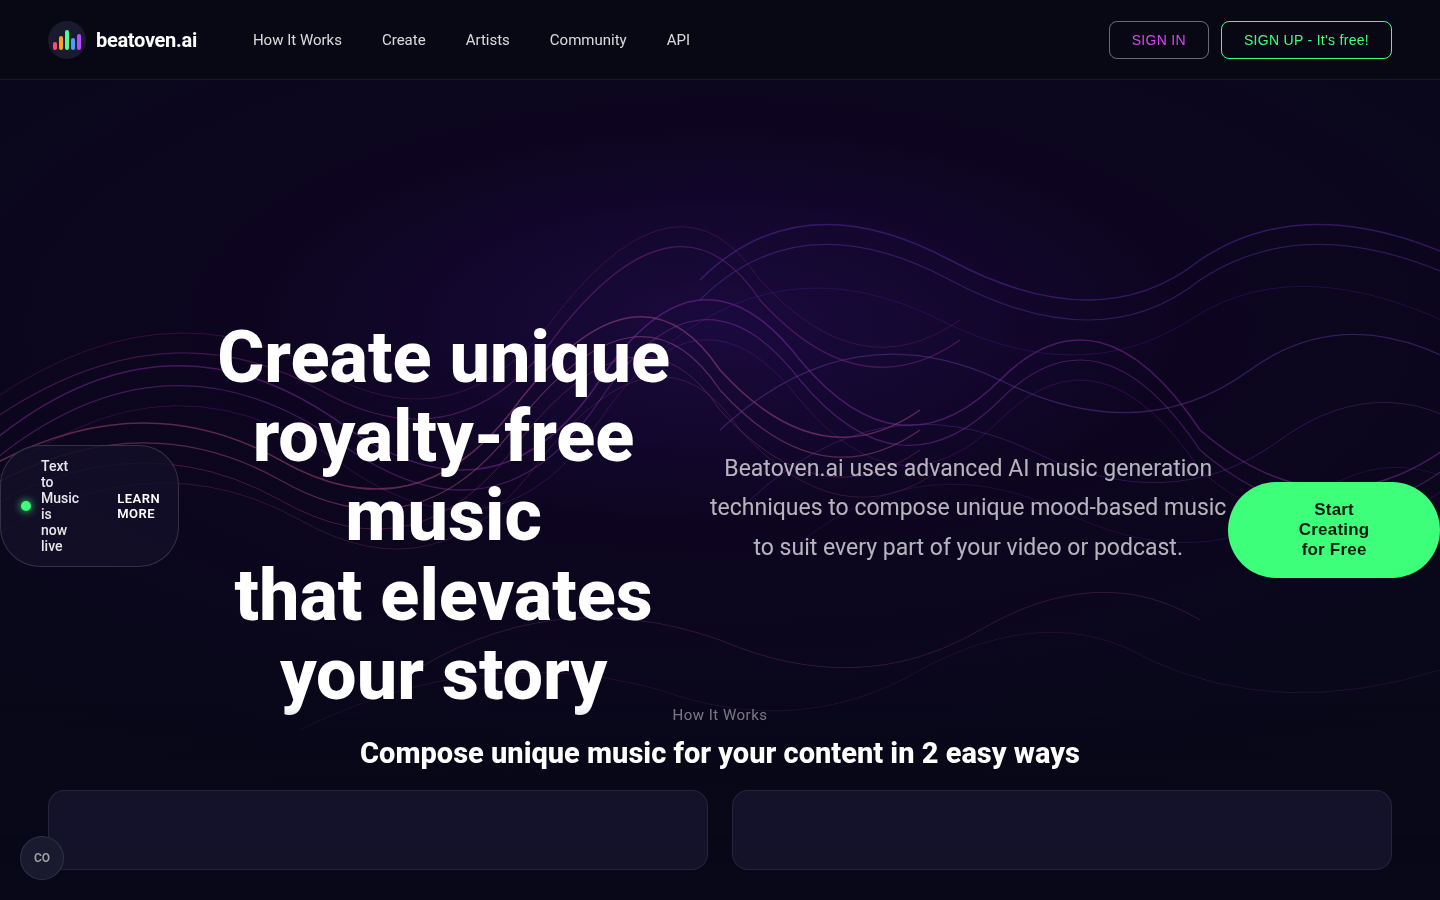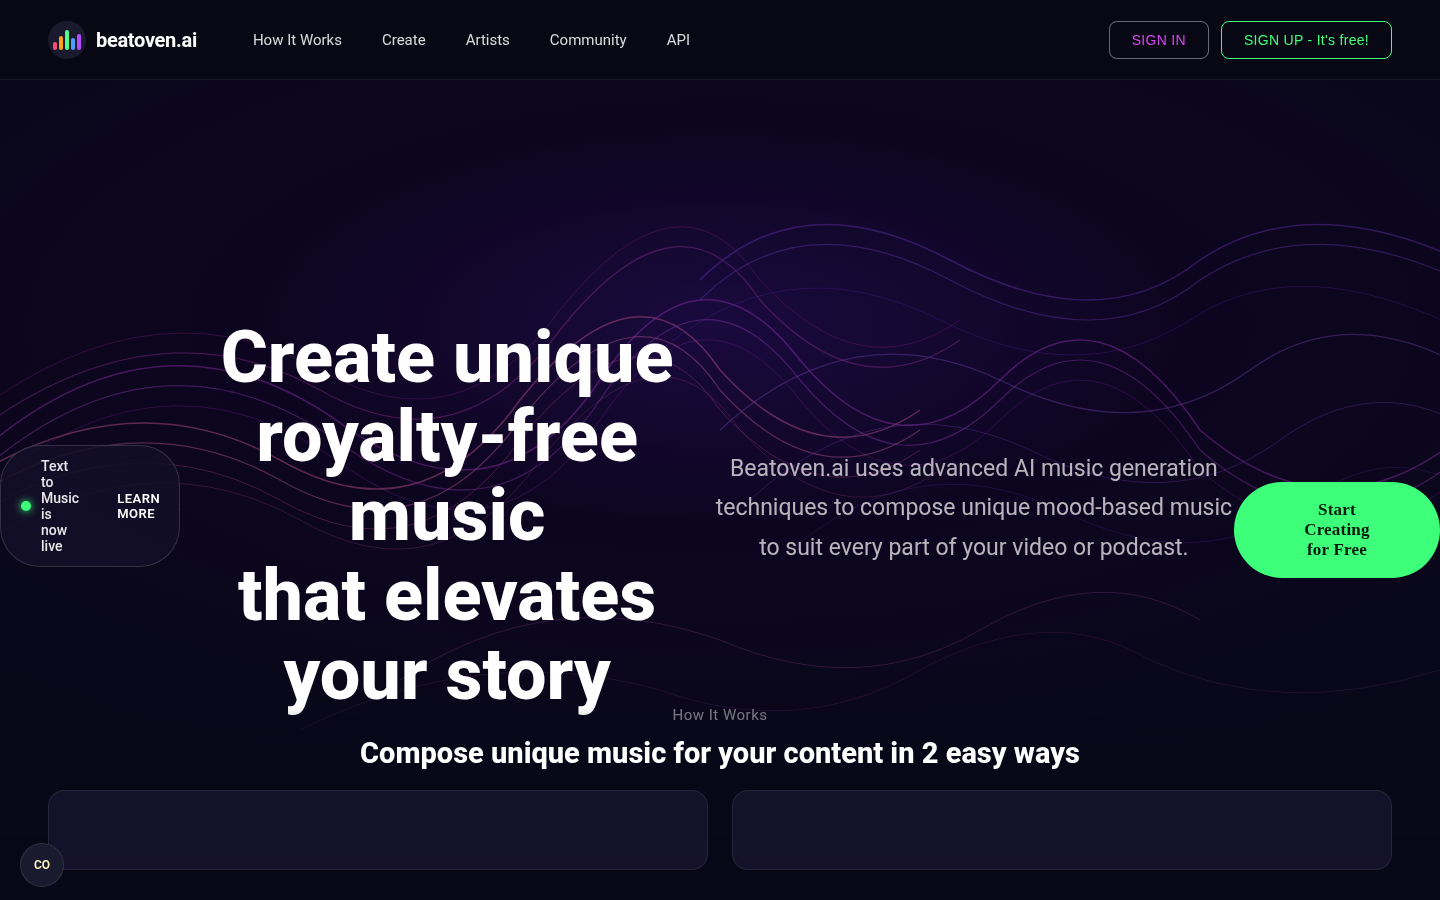--- a/index.html
+++ b/index.html
@@ -213,21 +213,20 @@
       z-index: 10;
       padding: 18px 60px;
       background: #3dff7a;
       color: #0a1a0a;
       font-size: 17px;
       font-weight: 700;
       border: none;
       border-radius: 50px;
       cursor: pointer;
       letter-spacing: 0.2px;
-      font-family: Liberation Serif, serif;
     }
 
     
     .bottom-section {
       position: absolute;
       bottom: 0;
       left: 0;
       right: 0;
       z-index: 10;
       padding: 0 48px 30px;
@@ -257,32 +256,32 @@
       flex: 1;
       height: 80px;
       border-radius: 16px;
       background: rgba(30,25,55,0.6);
       border: 1px solid rgba(255,255,255,0.08);
     }
 
     
     .bottom-badge {
       position: fixed;
-      bottom: 13px;
+      bottom: 20px;
       left: 20px;
       z-index: 200;
       width: 44px;
       height: 44px;
       border-radius: 50%;
       background: #1a1a2e;
       border: 1px solid rgba(255,255,255,0.1);
       display: flex;
       align-items: center;
       justify-content: center;
-      color: #fef9c3;
+      color: #a3a3a3;
       font-size: 12px;
       font-weight: 600;
       cursor: pointer;
     }
   </style>
 </head>
 <body>
 
 <nav class="navbar">
   <div class="navbar-left">

